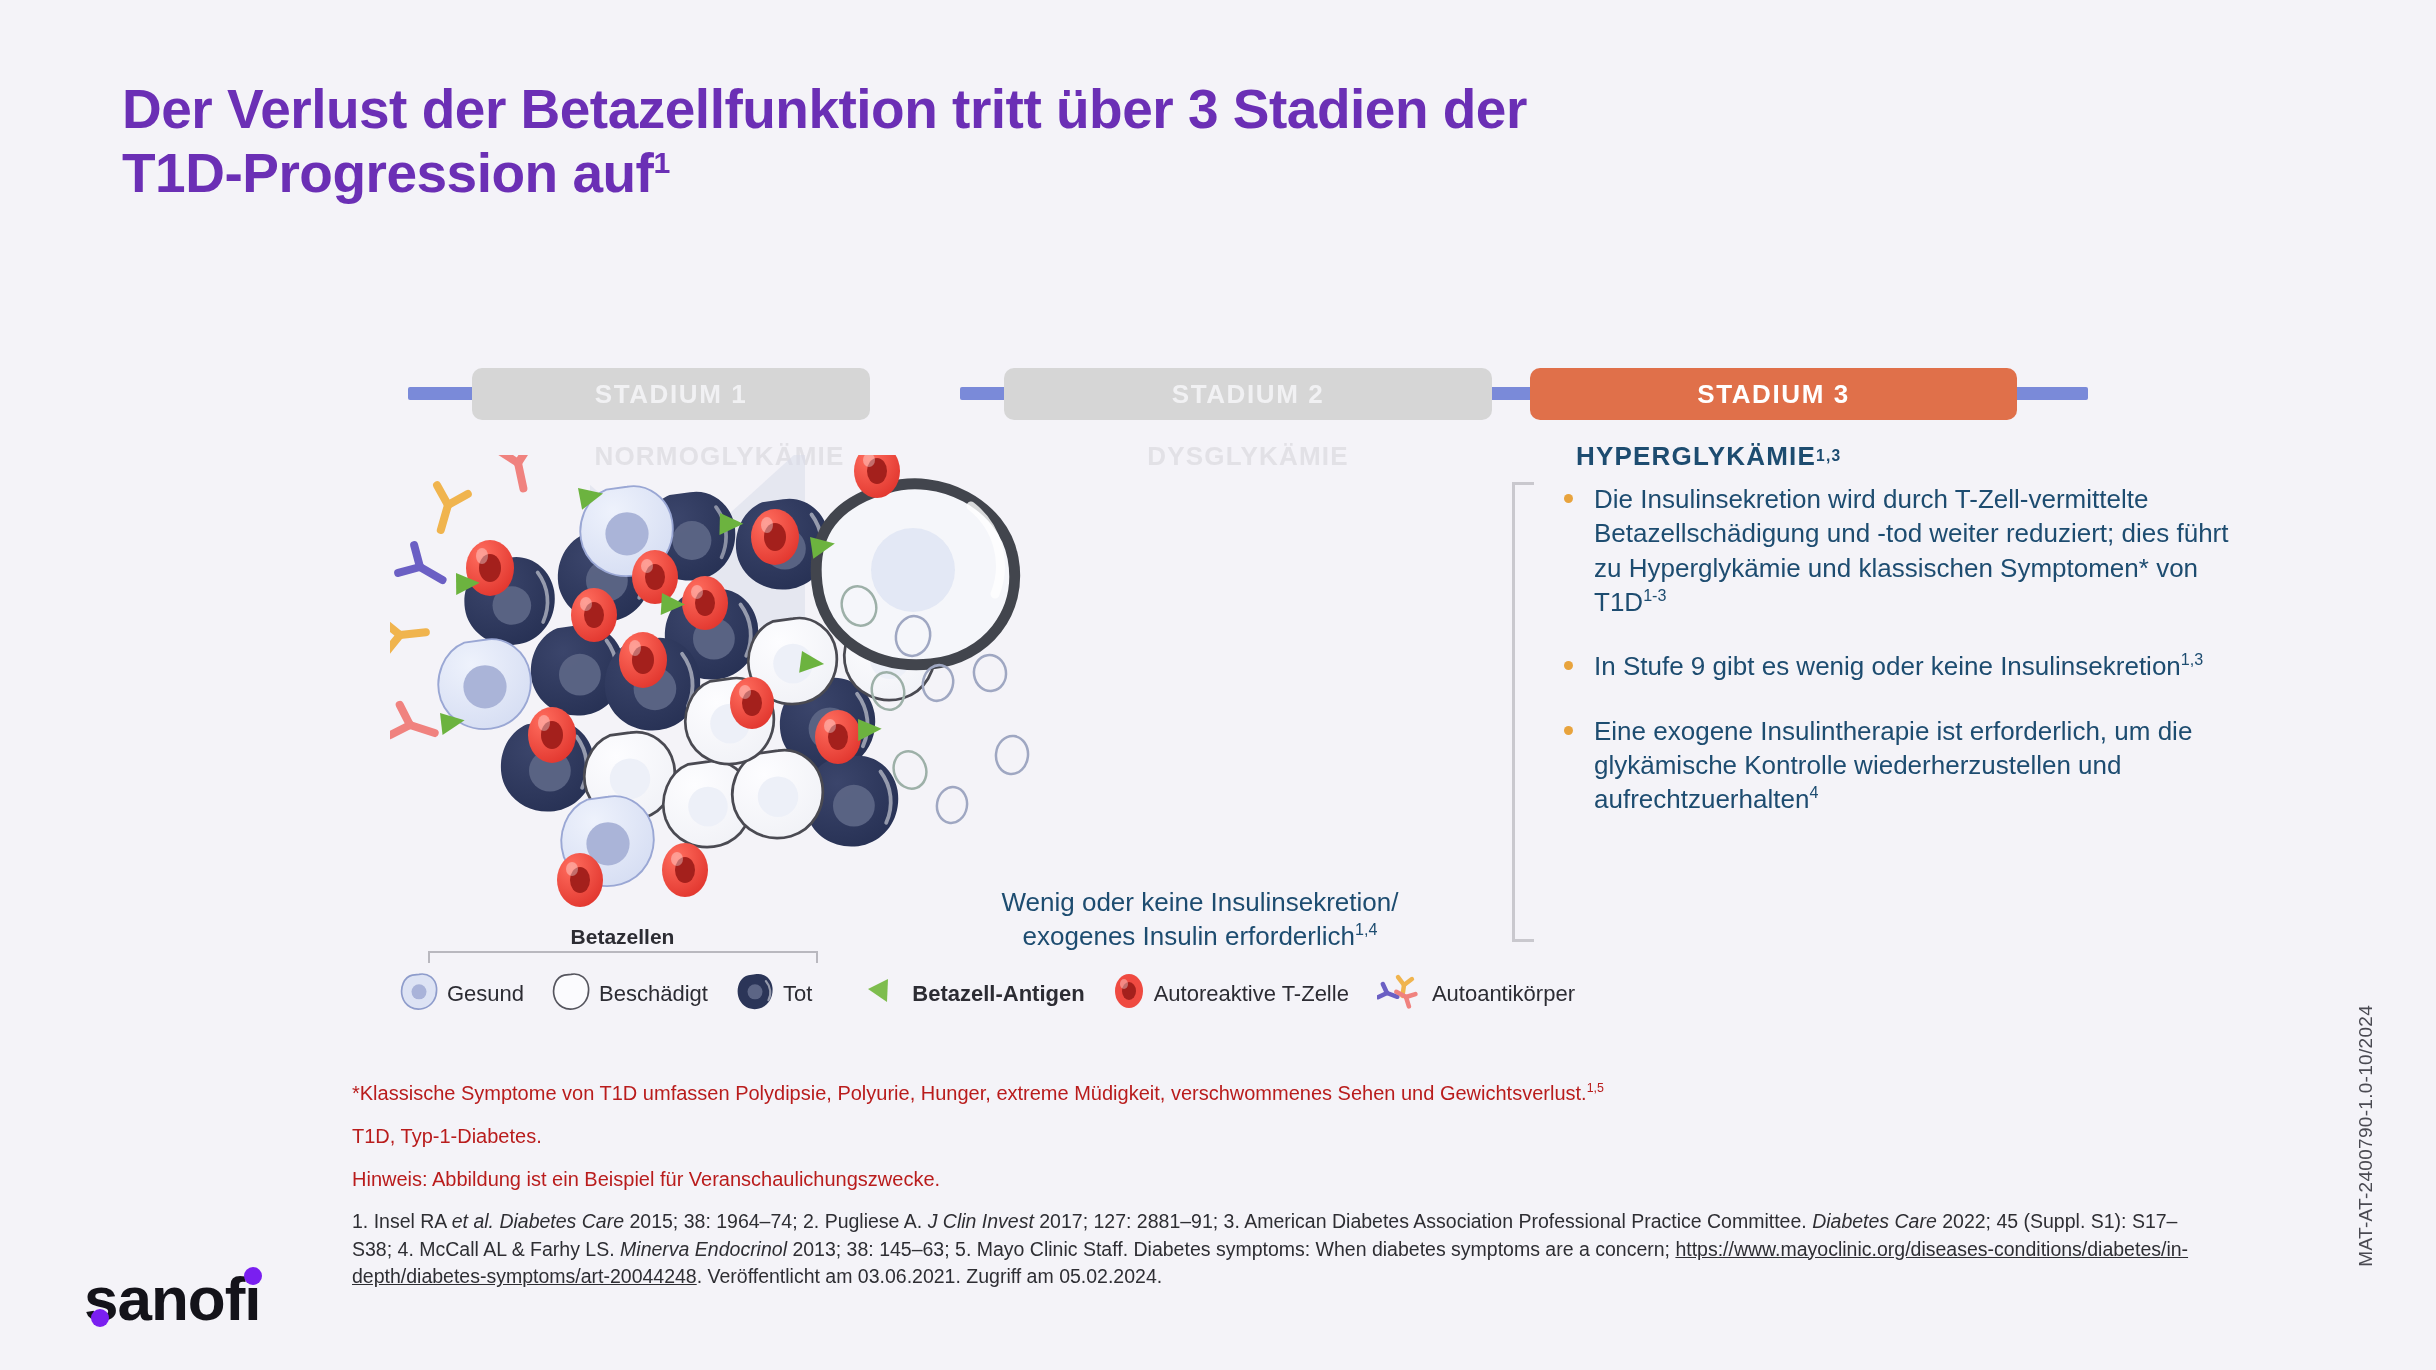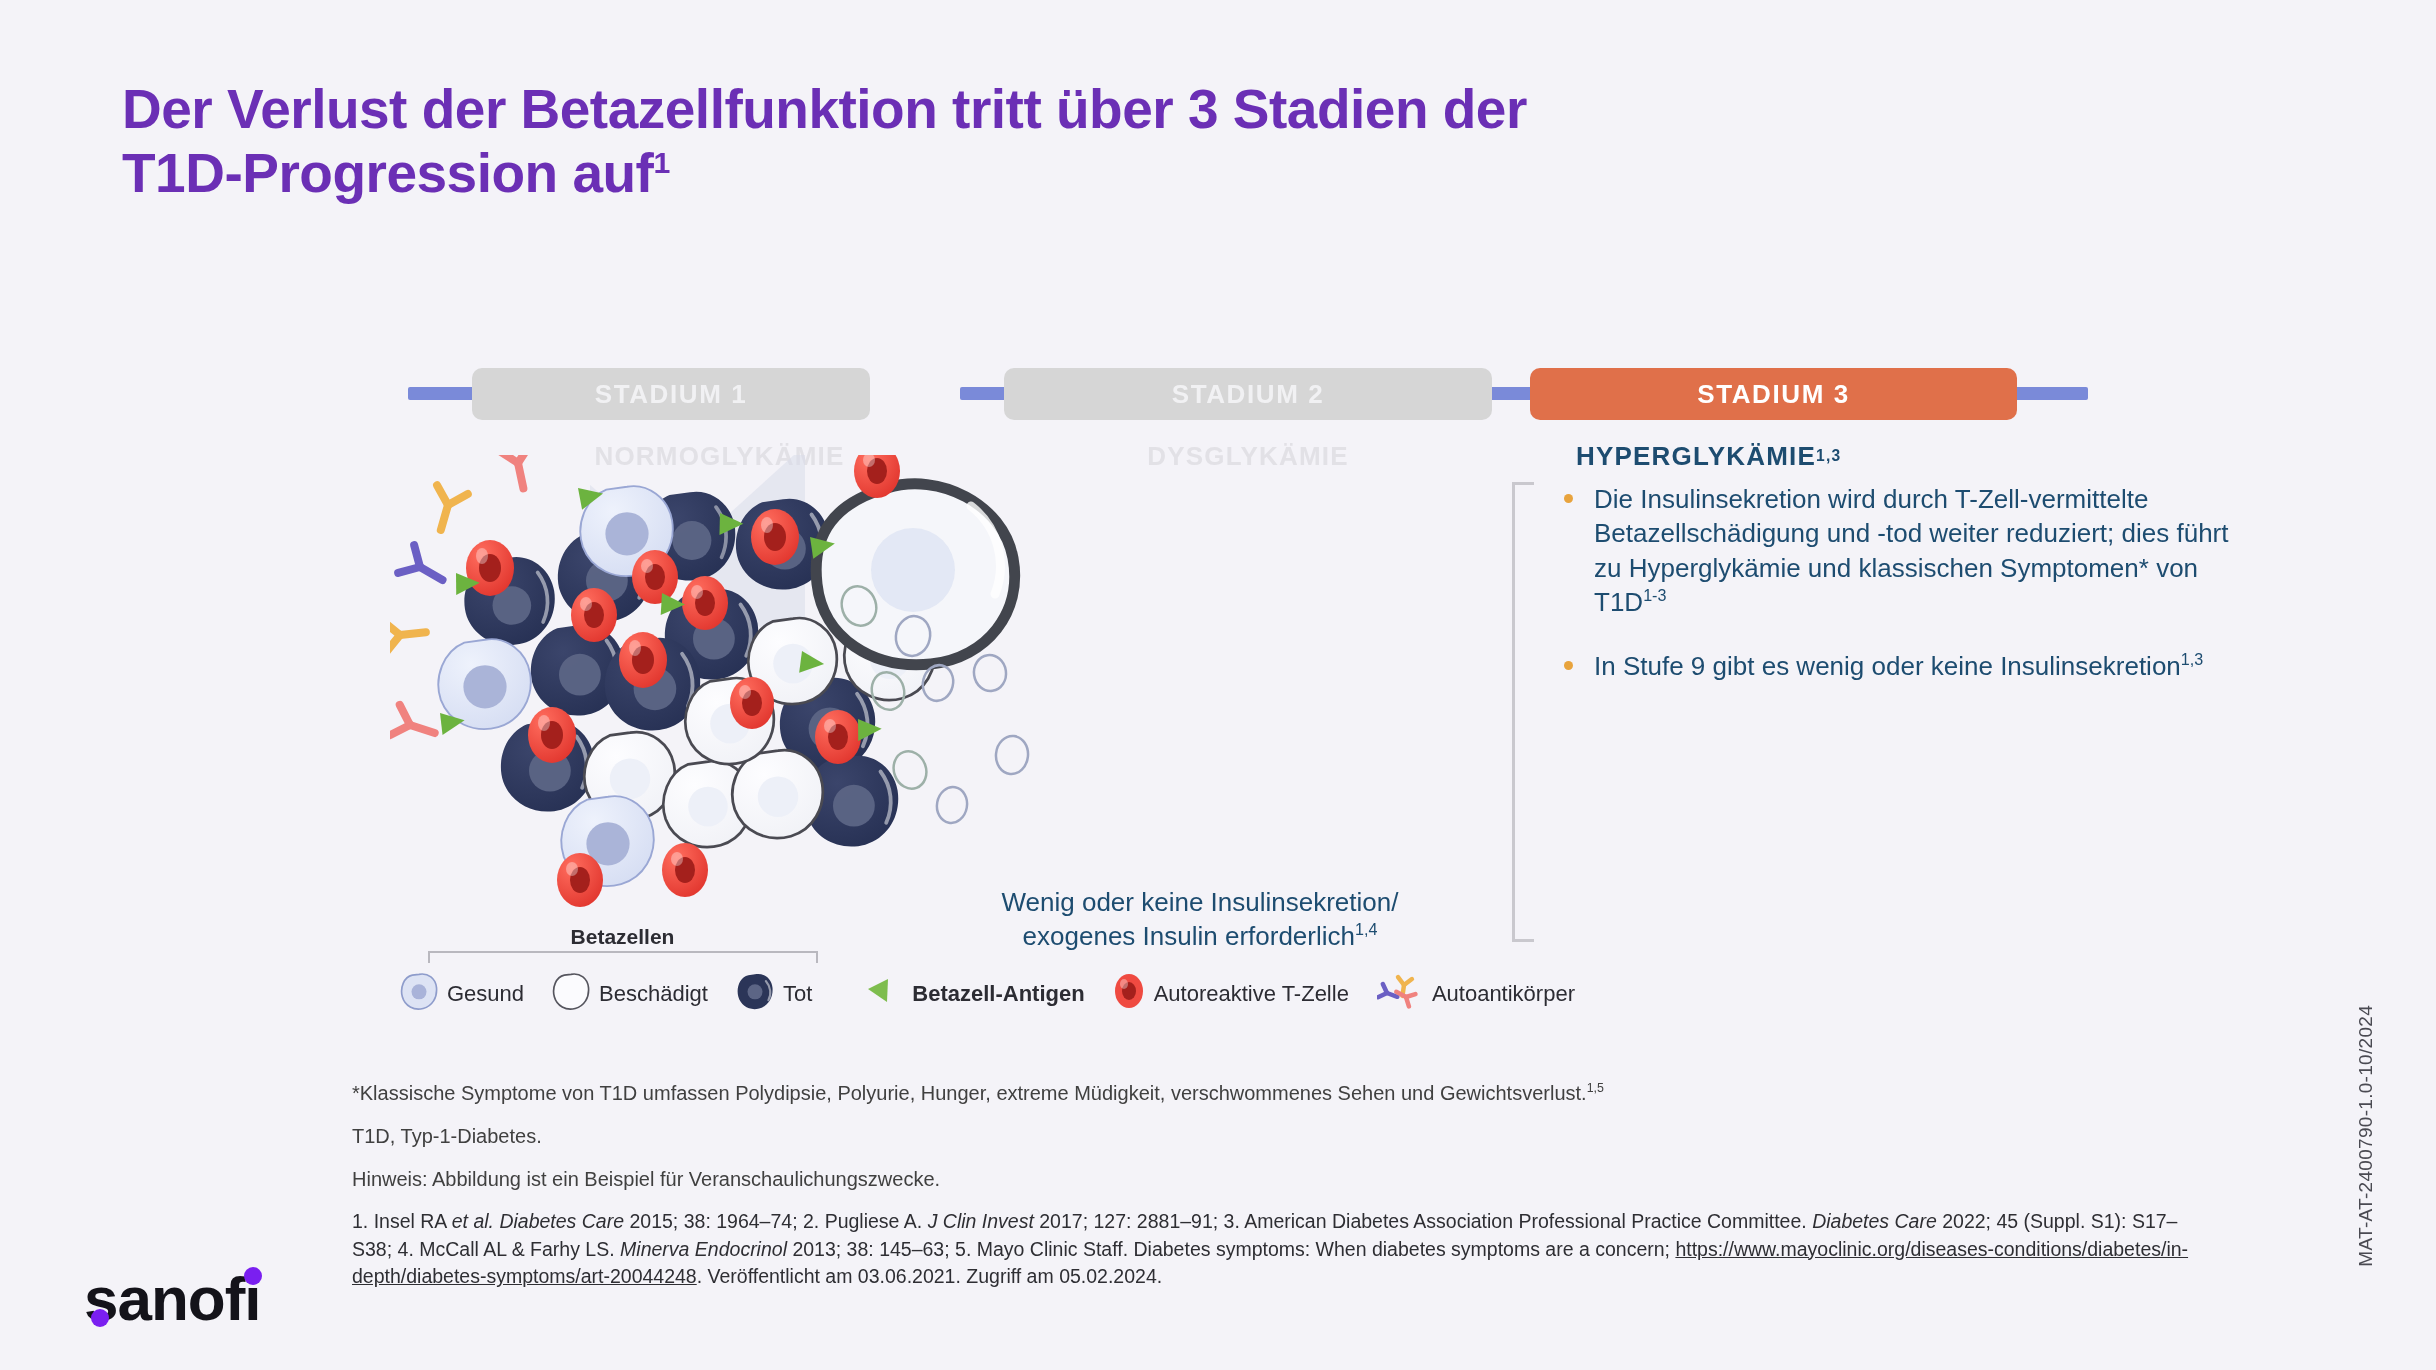--- a/index.html
+++ b/index.html
@@ -101,21 +101,21 @@
   .legend-row {
     position: absolute; left: 0; top: 48px; height: 42px;
     display: flex; align-items: center; gap: 10px;
     font-size: 22px; color: #2c2c33;
   }
   .legend-row .item { display: flex; align-items: center; gap: 9px; margin-right: 18px; }
   .legend-row .item.strong { font-weight: bold; }
   .swatch { display: inline-block; }
 
   
-  #footnotes { position: absolute; left: 352px; top: 1078px; width: 1880px; color: #404040; }
+  #footnotes { position: absolute; left: 352px; top: 1078px; width: 1880px; color: #b91c1c; }
   .fn { font-size: 20px; line-height: 1.5; margin-bottom: 13px; }
   .fn sup { font-size: 0.62em; vertical-align: super; }
   #refs {
     position: absolute; left: 352px; top: 1208px; width: 1860px;
     font-size: 19.5px; line-height: 1.42; color: #2e2e33;
   }
   #refs i { font-style: italic; }
   #refs u { text-decoration: underline; }
 
   
@@ -427,20 +427,24 @@
   <div id="rightpanel">
     <div class="panel-bracket"></div>
     <div class="bullets">
       <div class="bullet">
         <span class="dot"></span>
         <span>Die Insulinsekretion wird durch T-Zell-vermittelte Betazellschädigung und -tod weiter reduziert; dies führt zu Hyperglykämie und klassischen Symptomen* von T1D</span><sup>1-3</sup>
       </div>
       <div class="bullet">
         <span class="dot"></span>
         <span>In Stufe 9 gibt es wenig oder keine Insulinsekretion</span><sup>1,3</sup>
+      </div>
+      <div class="bullet">
+        <span class="dot"></span>
+        <span>Eine exogene Insulintherapie ist erforderlich, um die glykämische Kontrolle wiederherzustellen und aufrechtzuerhalten</span><sup>4</sup>
       </div>
     </div>
   </div>
 
   <div id="legend">
     <div class="beta-label">Betazellen</div>
     <div class="beta-brace"></div>
     <div class="legend-row">
 
       <div class="item">

